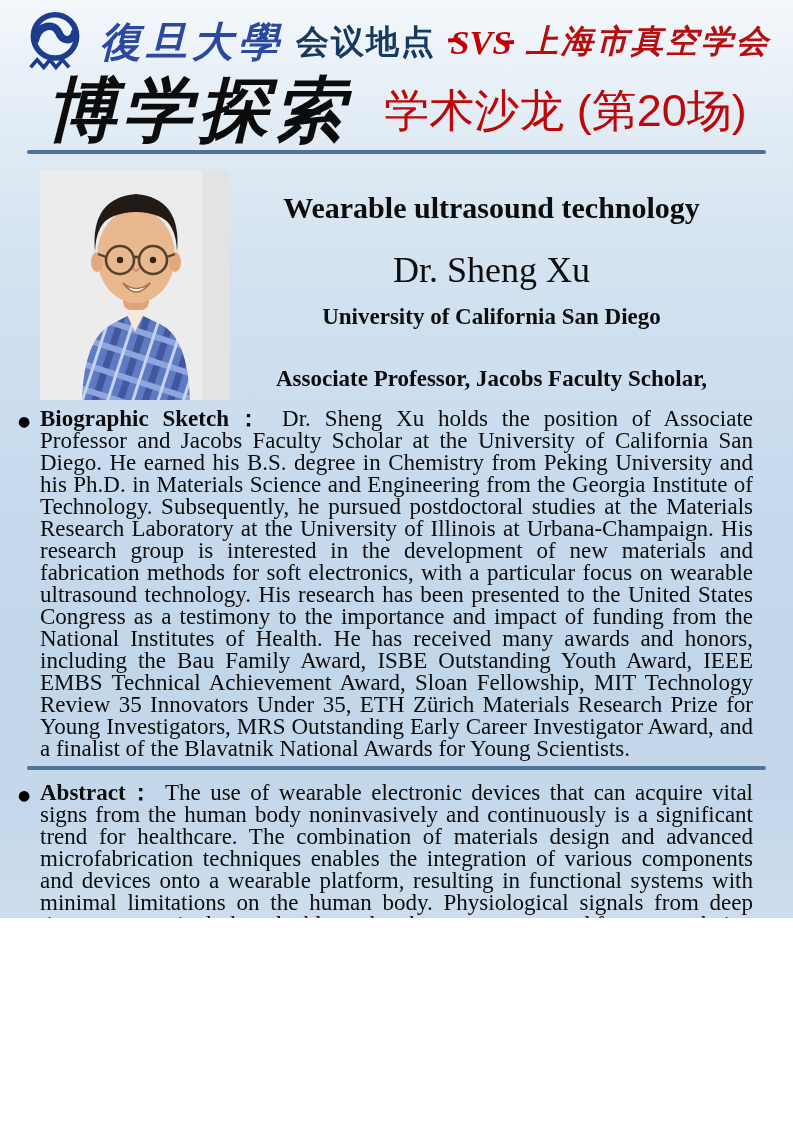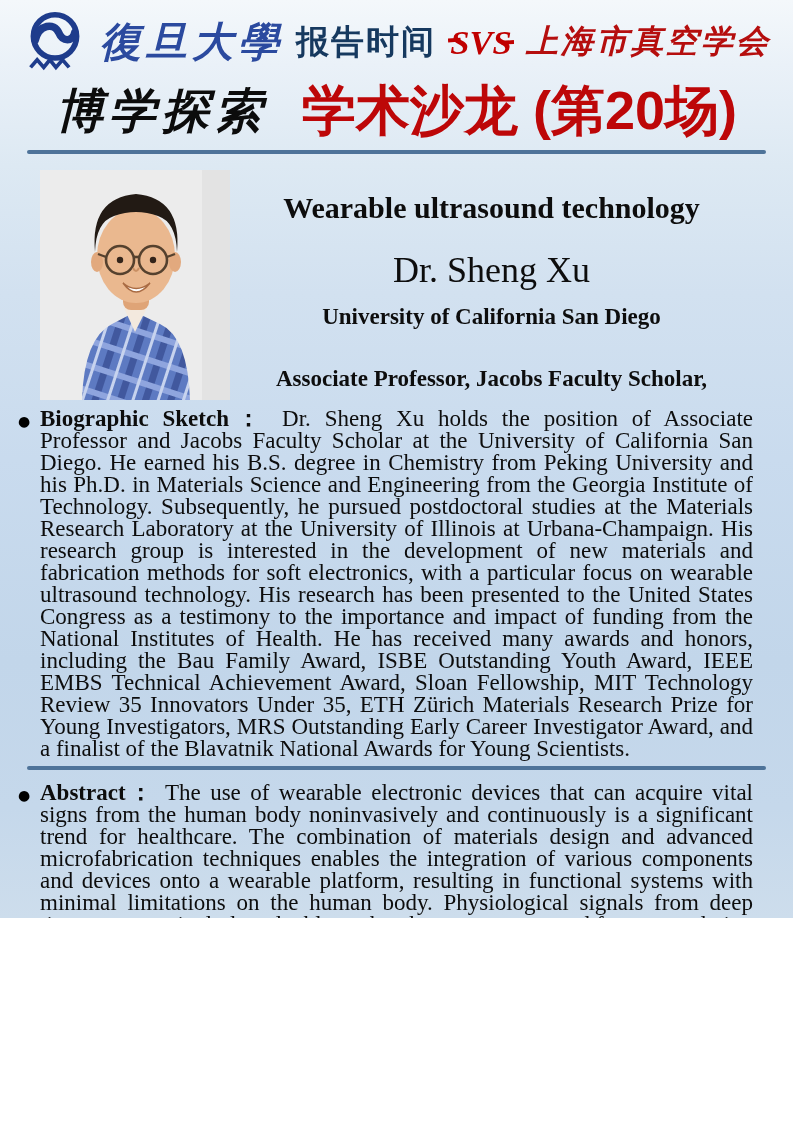--- a/index.html
+++ b/index.html
@@ -8,22 +8,22 @@
     background:linear-gradient(180deg,#f4f8fb 0%,#eaf1f8 7%,#dde9f3 18%,#d2e1f0 32%,#c9dbee 50%,#c2d6ea 72%,#c5d8eb 88%,#cdddec 100%);
     font-family:"Liberation Serif","DejaVu Serif",serif;color:#0d0d0d;
   }
   
   .logo-row{display:flex;align-items:center;justify-content:center;gap:12px;padding-top:10px;height:64px;}
   .uni-name{font-size:41px;font-weight:bold;font-style:italic;color:#2b4a9f;letter-spacing:5px;white-space:nowrap;}
   .inst-name{font-size:33px;font-weight:bold;color:#16395f;white-space:nowrap;letter-spacing:2px;}
   .society-name{font-size:32px;font-weight:bold;font-style:italic;color:#b50e0e;letter-spacing:3px;white-space:nowrap;}
   
   .banner-row{display:flex;align-items:center;justify-content:center;gap:34px;height:74px;}
-  .slogan{font-size:47px;font-weight:bold;font-style:italic;color:#0c0c0c;letter-spacing:6px;white-space:nowrap;}
-  .series{font-size:54px;font-weight:bold;color:#bd0708;font-family:"Liberation Sans","DejaVu Sans",sans-serif;white-space:nowrap;}
+  .slogan{font-size:70px;font-weight:bold;font-style:italic;color:#0c0c0c;letter-spacing:6px;white-space:nowrap;}
+  .series{font-size:45px;font-weight:normal;color:#bd0708;font-family:"Liberation Sans","DejaVu Sans",sans-serif;white-space:nowrap;}
   .divider{height:4px;background:#4e7399;margin:0 27px;border-radius:2px;}
   .divider.top{margin-top:2px;}
   .divider.mid{margin-top:6px;}
   
   .speaker-section{display:flex;margin:16px 40px 0 40px;height:230px;}
   .photo{width:190px;height:230px;flex:none;display:block;}
   .title-block{flex:1;text-align:center;}
   .talk-title{font-size:30px;line-height:36px;font-weight:bold;margin:20px 0 0;}
   .speaker-name{font-size:36px;line-height:32px;font-weight:normal;margin:28px 0 0;}
   .affil{font-size:23px;line-height:28px;font-weight:bold;margin:34px 0 0;}
@@ -45,21 +45,21 @@
 
 <div class="page">
 
   <div class="logo-row">
     <svg class="fudan-logo" width="66" height="62" viewBox="0 0 70 66">
       <circle cx="35" cy="27" r="23" fill="none" stroke="#1e3c8c" stroke-width="6"></circle>
       <path d="M14 31 C18 14 34 12 39 23 C43 33 54 33 56 23" fill="none" stroke="#1e3c8c" stroke-width="8" stroke-linecap="round"></path>
       <path d="M9 60 l7 -8 l7 8 l6.5 -8 l6.5 8 l7 -8 l7 8" fill="none" stroke="#1e3c8c" stroke-width="4" stroke-linejoin="miter"></path>
     </svg>
     <div class="uni-name">復旦大學</div>
-    <div class="inst-name">报告时间</div>
+    <div class="inst-name">会议地点</div>
     <svg width="66" height="58" viewBox="0 0 84 60">
       <rect x="0" y="25" width="16" height="5" fill="#c00000" transform="rotate(-4 8 27)"></rect>
       <rect x="68" y="28" width="16" height="5" fill="#c00000" transform="rotate(-4 76 30)"></rect>
       <text x="42" y="45" text-anchor="middle" font-size="44" font-weight="bold" font-style="italic" font-family="'Liberation Serif','DejaVu Serif',serif" fill="#c00000">SVS</text>
     </svg>
     <div class="society-name">上海市真空学会</div>
   </div>
 
   <div class="banner-row">
     <div class="slogan">博学探索</div>

